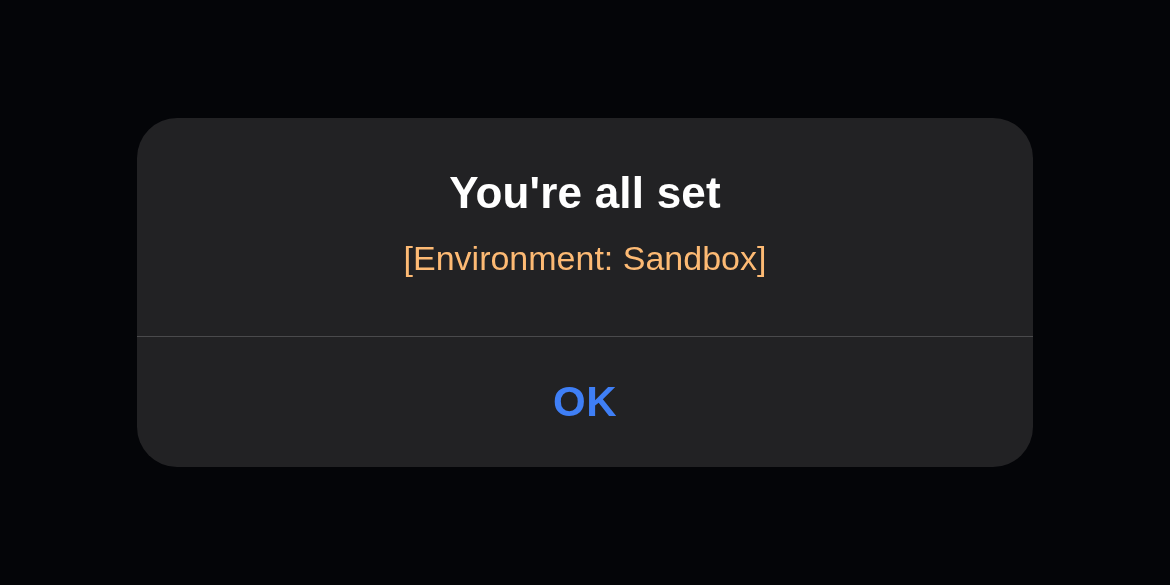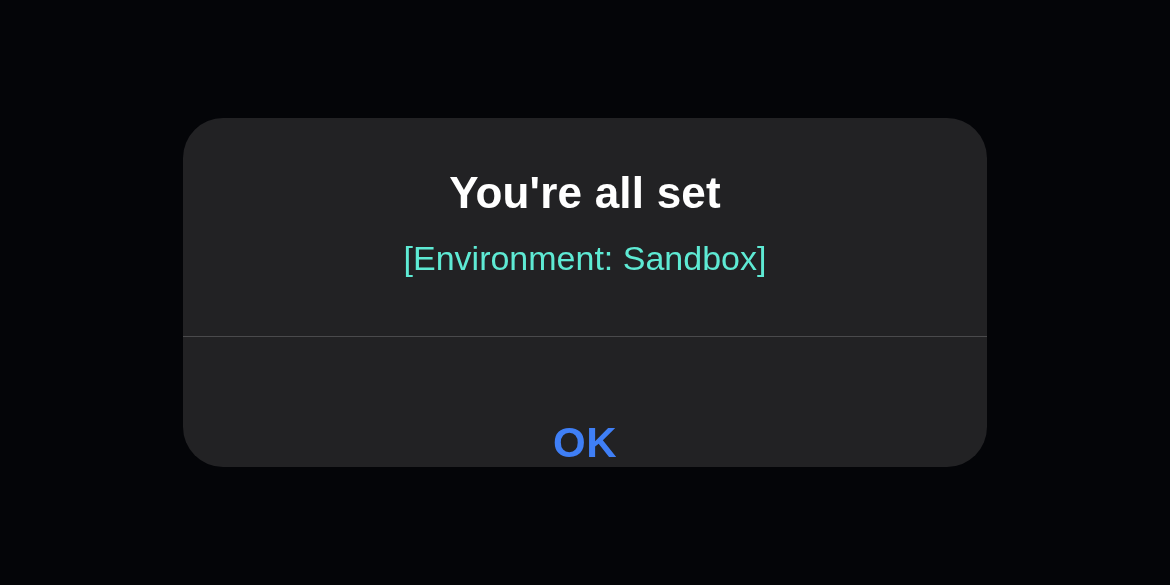--- a/index.html
+++ b/index.html
@@ -12,21 +12,21 @@
       height: 585px;
       background-color: #040508;
       display: flex;
       align-items: center;
       justify-content: center;
       font-family: -apple-system, BlinkMacSystemFont, "SF Pro Text", "Helvetica Neue", Helvetica, Arial, sans-serif;
       -webkit-font-smoothing: antialiased;
       overflow: hidden;
     }
     .alert {
-      width: 804px;
+      width: 896px;
       background-color: #222224;
       border-radius: 40px;
       overflow: hidden;
       display: flex;
       flex-direction: column;
     }
     .alert-body {
       padding: 50px 40px 56px 40px;
       text-align: center;
       color: #ffffff;
@@ -40,31 +40,31 @@
     .alert-message {
       font-size: 34px;
       font-weight: 400;
       color: #ffffff;
       line-height: 1.3;
       margin-bottom: 54px;
     }
     .alert-environment {
       font-size: 34px;
       font-weight: 400;
-      color: #5eead4;
+      color: #fdba74;
       line-height: 1.3;
     }
     .alert-divider {
       height: 1px;
       background-color: #4a4a4c;
       width: 100%;
     }
     .alert-button {
       display: flex;
-      align-items: flex-end;
+      align-items: center;
       justify-content: center;
       height: 130px;
       cursor: pointer;
       user-select: none;
     }
     .alert-button-label {
       font-size: 42px;
       font-weight: 600;
       color: #3f7ff6;
       letter-spacing: 0.5px;

